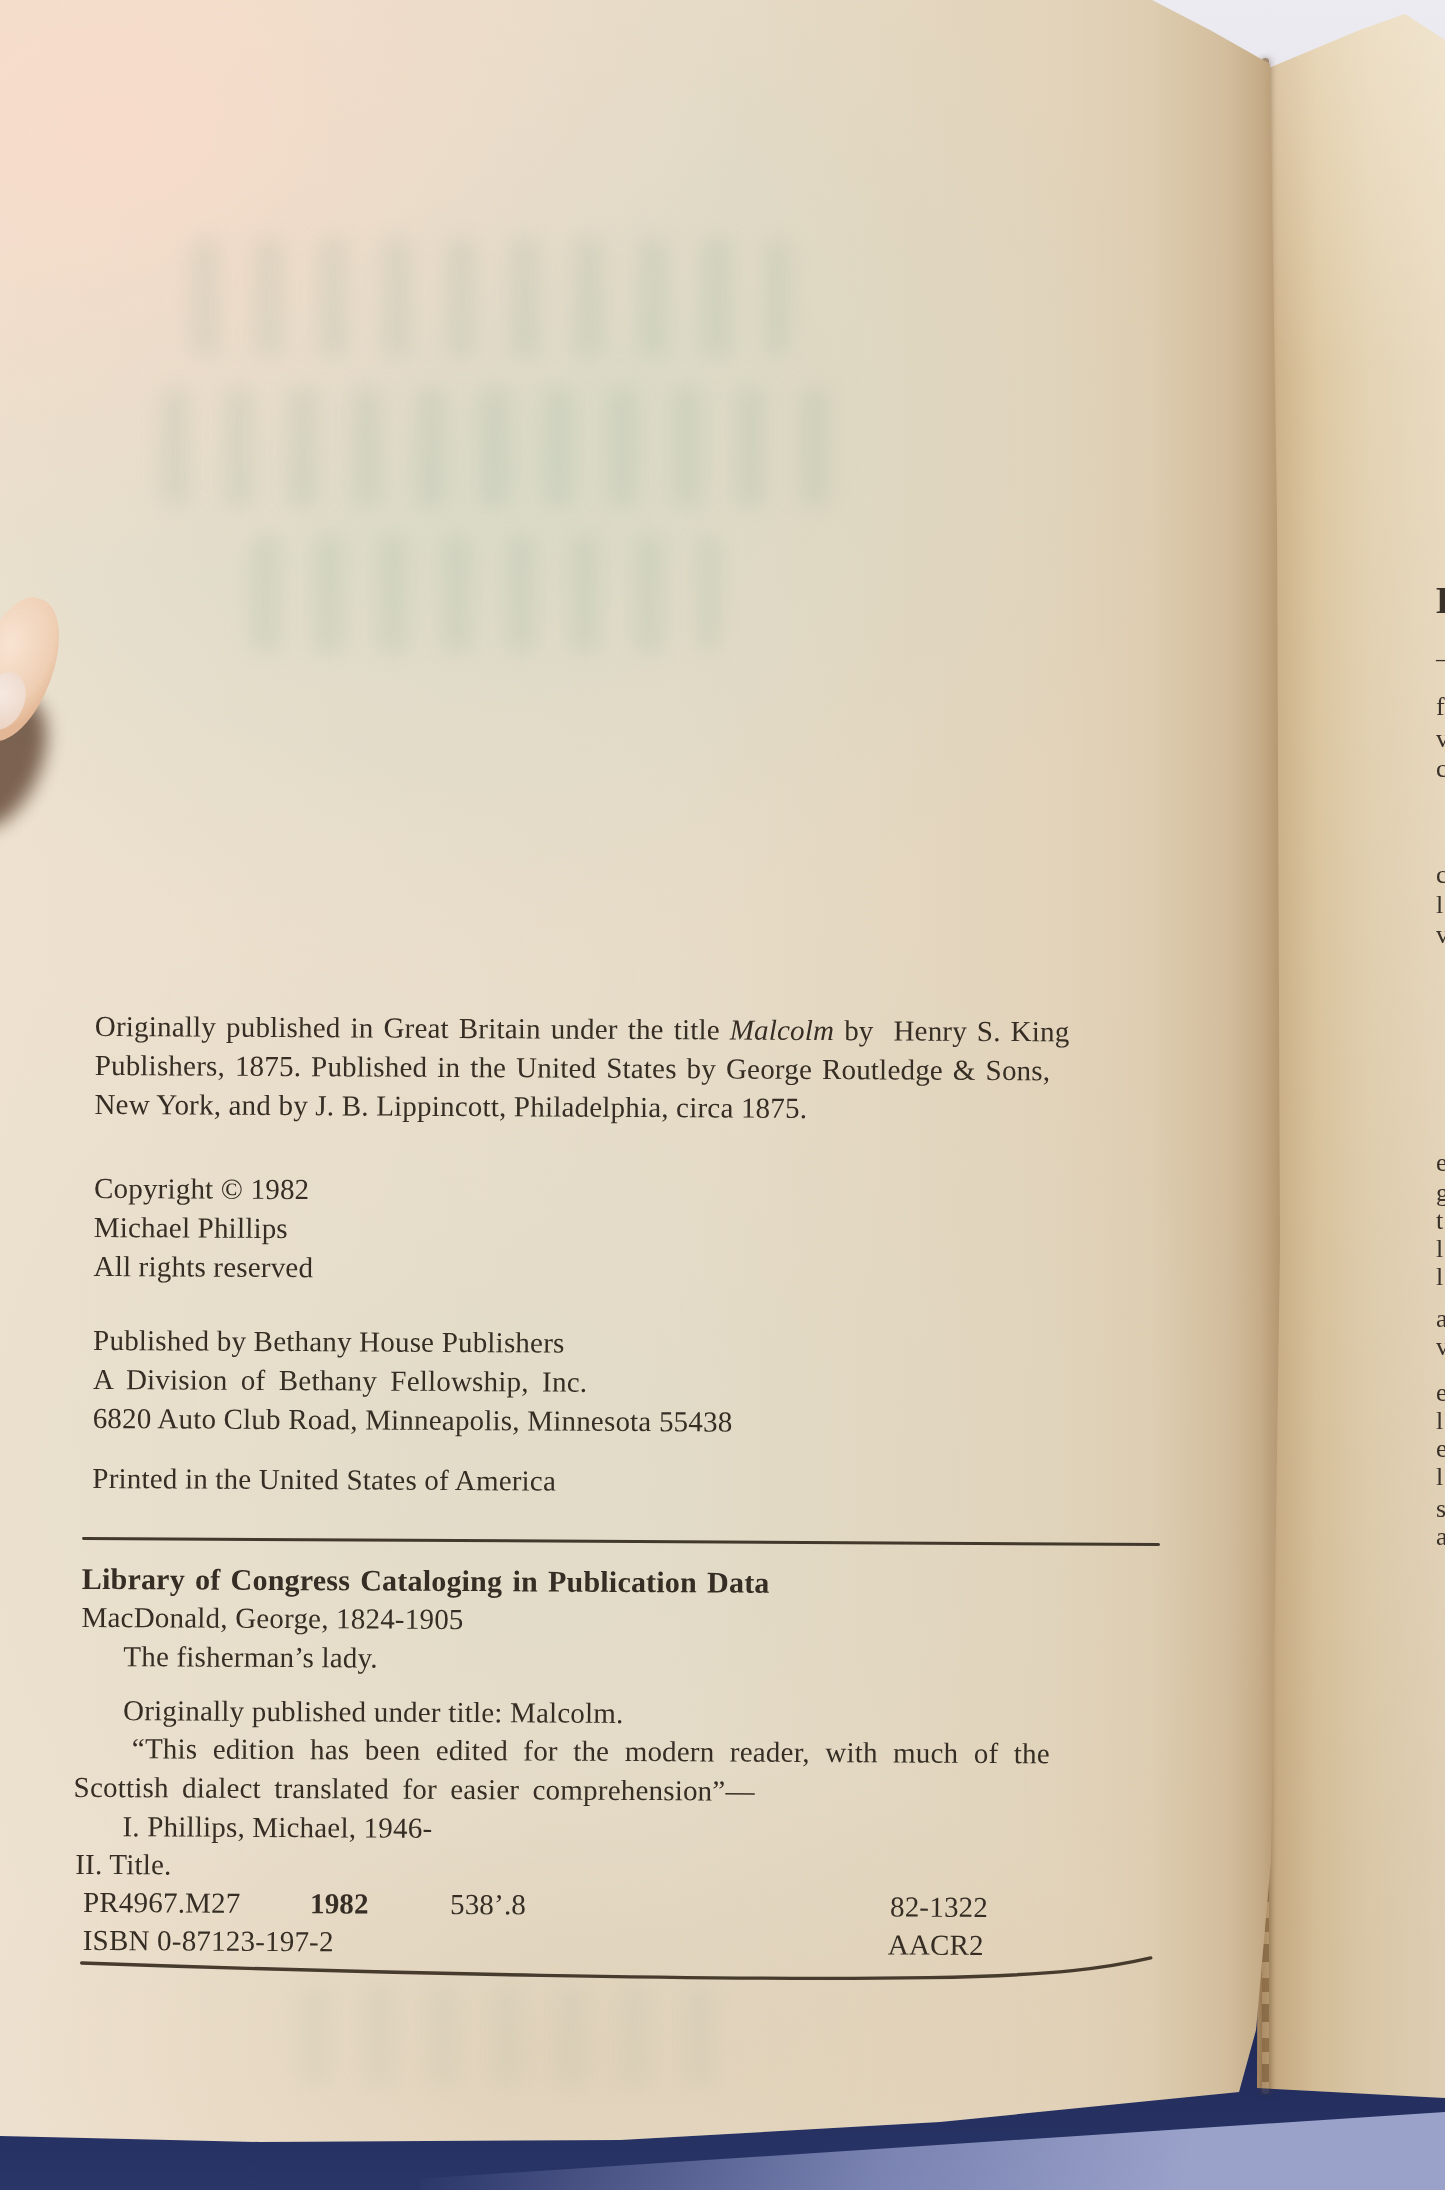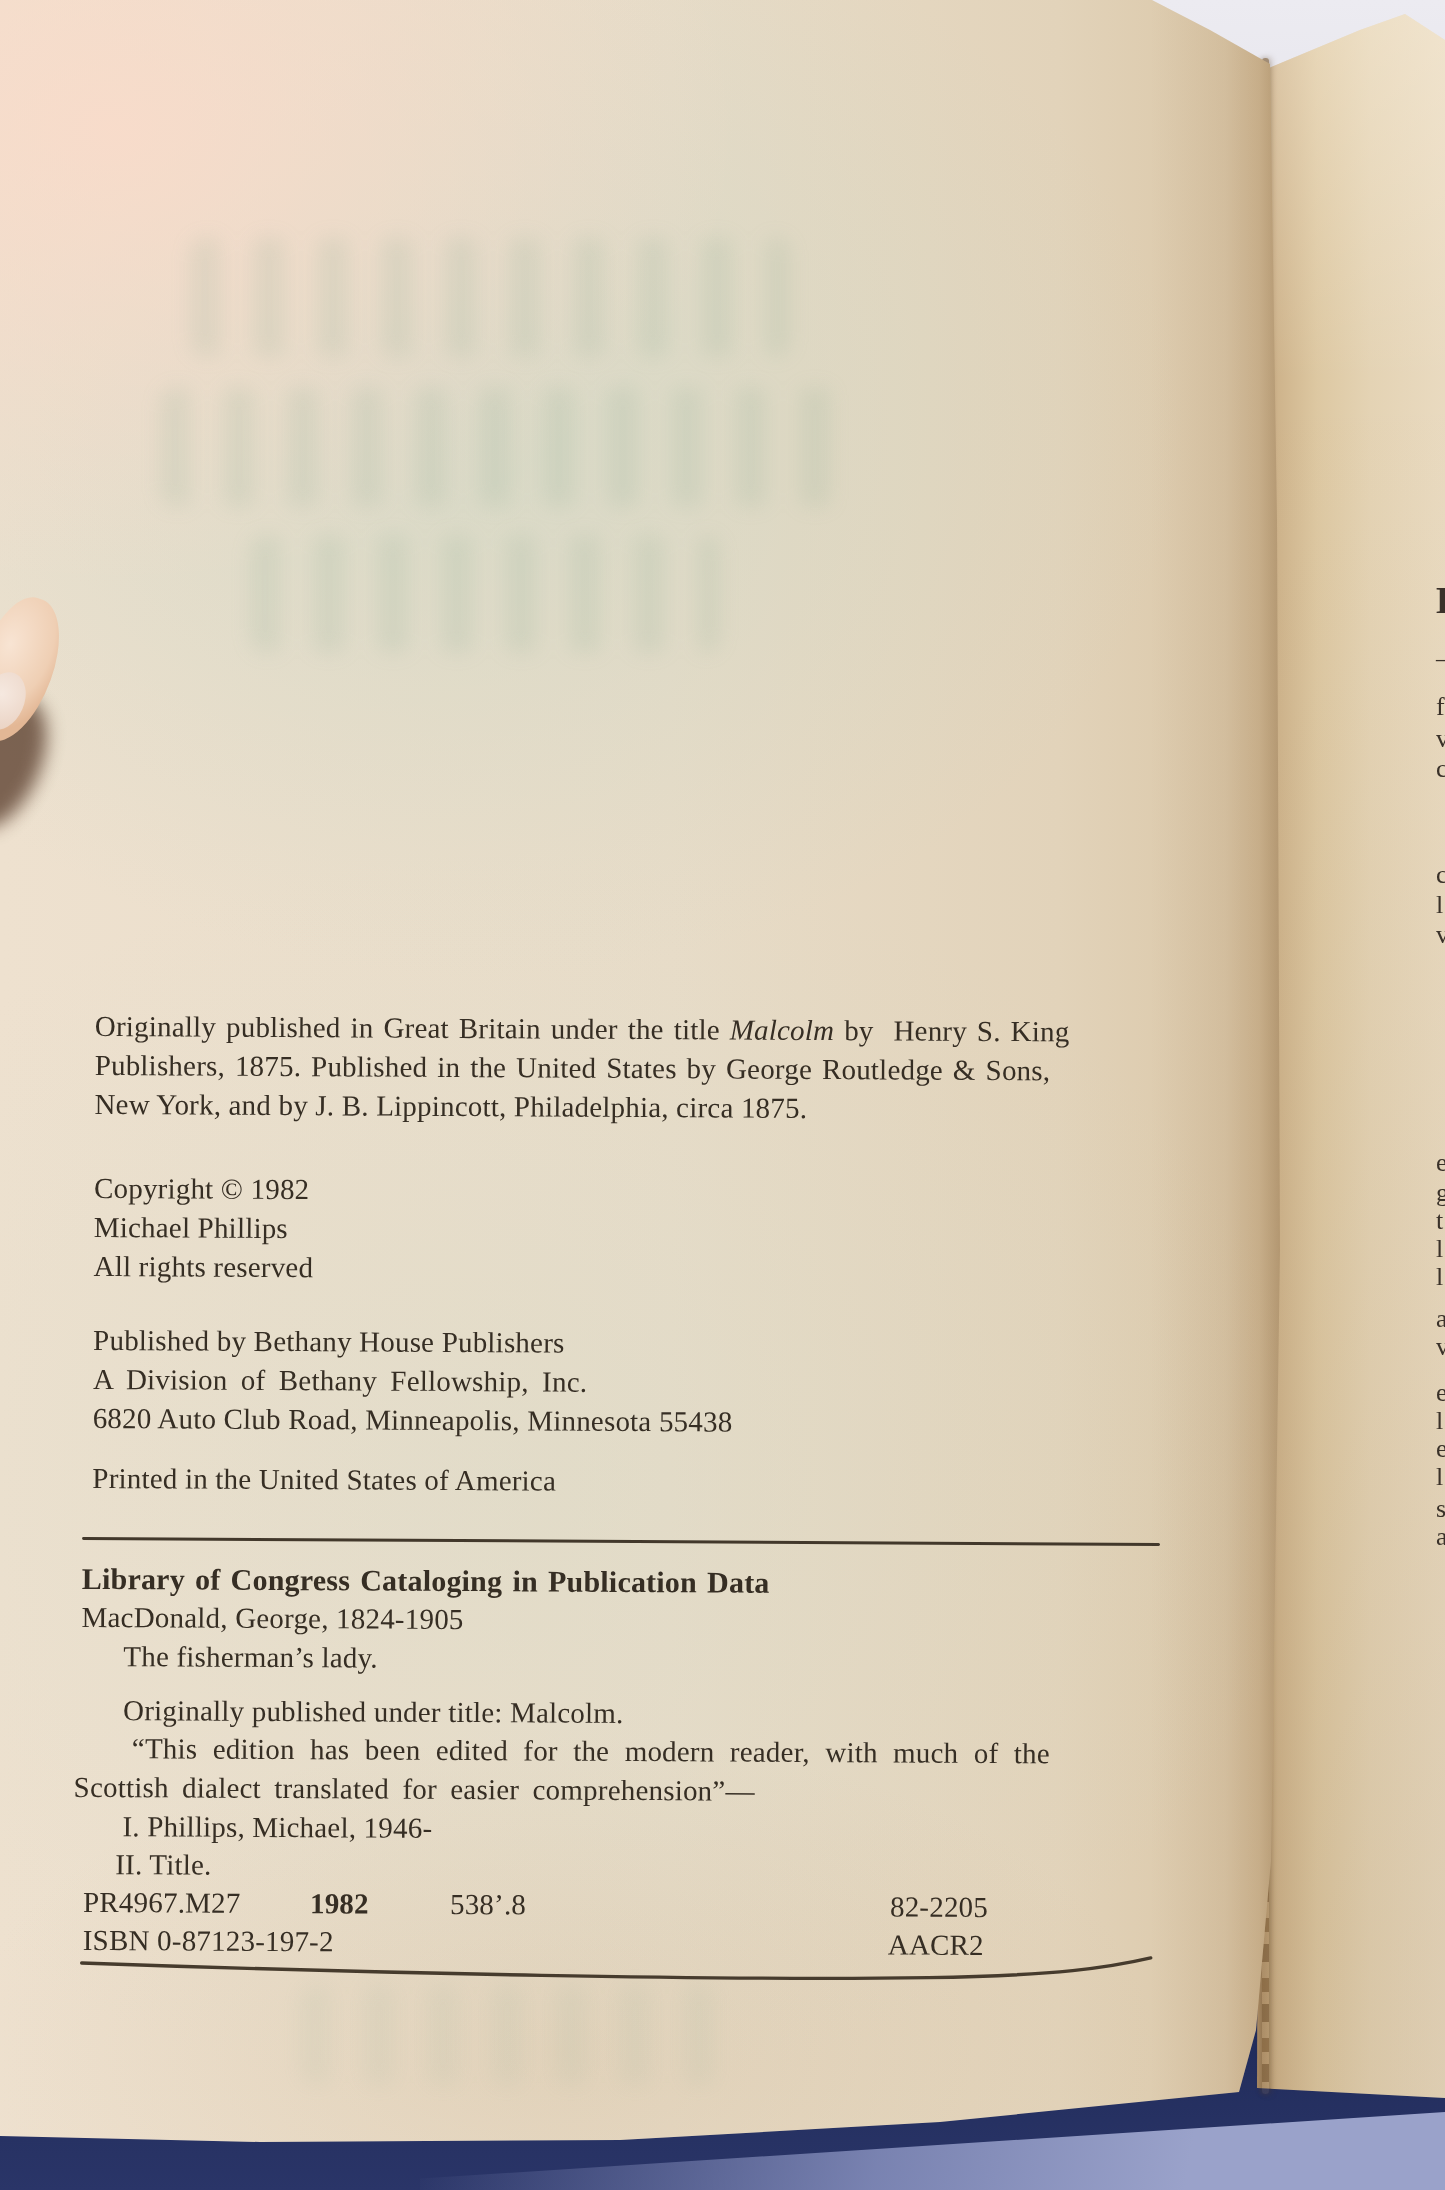--- a/index.html
+++ b/index.html
@@ -163,26 +163,26 @@
     <div class="rule1"></div>
 
     <div class="tl bold ws1" style="left:85px;top:1560px;font-size:30px;">Library of Congress Cataloging in Publication Data</div>
     <div class="tl" style="left:85px;top:1599px;">MacDonald, George, 1824-1905</div>
     <div class="tl" style="left:127px;top:1638px;">The fisherman’s lady.</div>
 
     <div class="tl" style="left:127px;top:1692px;">Originally published under title: Malcolm.</div>
     <div class="tl ws3" style="left:136px;top:1730px;">“This edition has been edited for the modern reader, with much of the</div>
     <div class="tl ws2" style="left:78px;top:1769px;">Scottish dialect translated for easier comprehension”—</div>
     <div class="tl" style="left:127px;top:1808px;">I. Phillips, Michael, 1946-</div>
-    <div class="tl" style="left:80px;top:1846px;margin-left:40px;">II. Title.</div>
+    <div class="tl" style="left:80px;top:1846px;">II. Title.</div>
 
     <div class="tl" style="left:88px;top:1884px;">PR4967.M27</div>
     <div class="tl" style="left:315px;top:1884px;font-weight:bold;">1982</div>
     <div class="tl" style="left:455px;top:1884px;">538’.8</div>
-    <div class="tl" style="left:895px;top:1884px;">82-2205</div>
+    <div class="tl" style="left:895px;top:1884px;">82-1322</div>
 
     <div class="tl" style="left:88px;top:1922px;">ISBN 0-87123-197-2</div>
     <div class="tl" style="left:893px;top:1922px;">AACR2</div>
 
     <svg class="rule2" width="1085" height="40" viewBox="0 0 1085 40">
       <path d="M 3 13 C 300 22, 650 27, 850 23 C 980 20, 1030 12, 1072 2" fill="none" stroke="#463b2d" stroke-width="3.4" stroke-linecap="round"></path>
     </svg>
   </div>
 </div>
 

